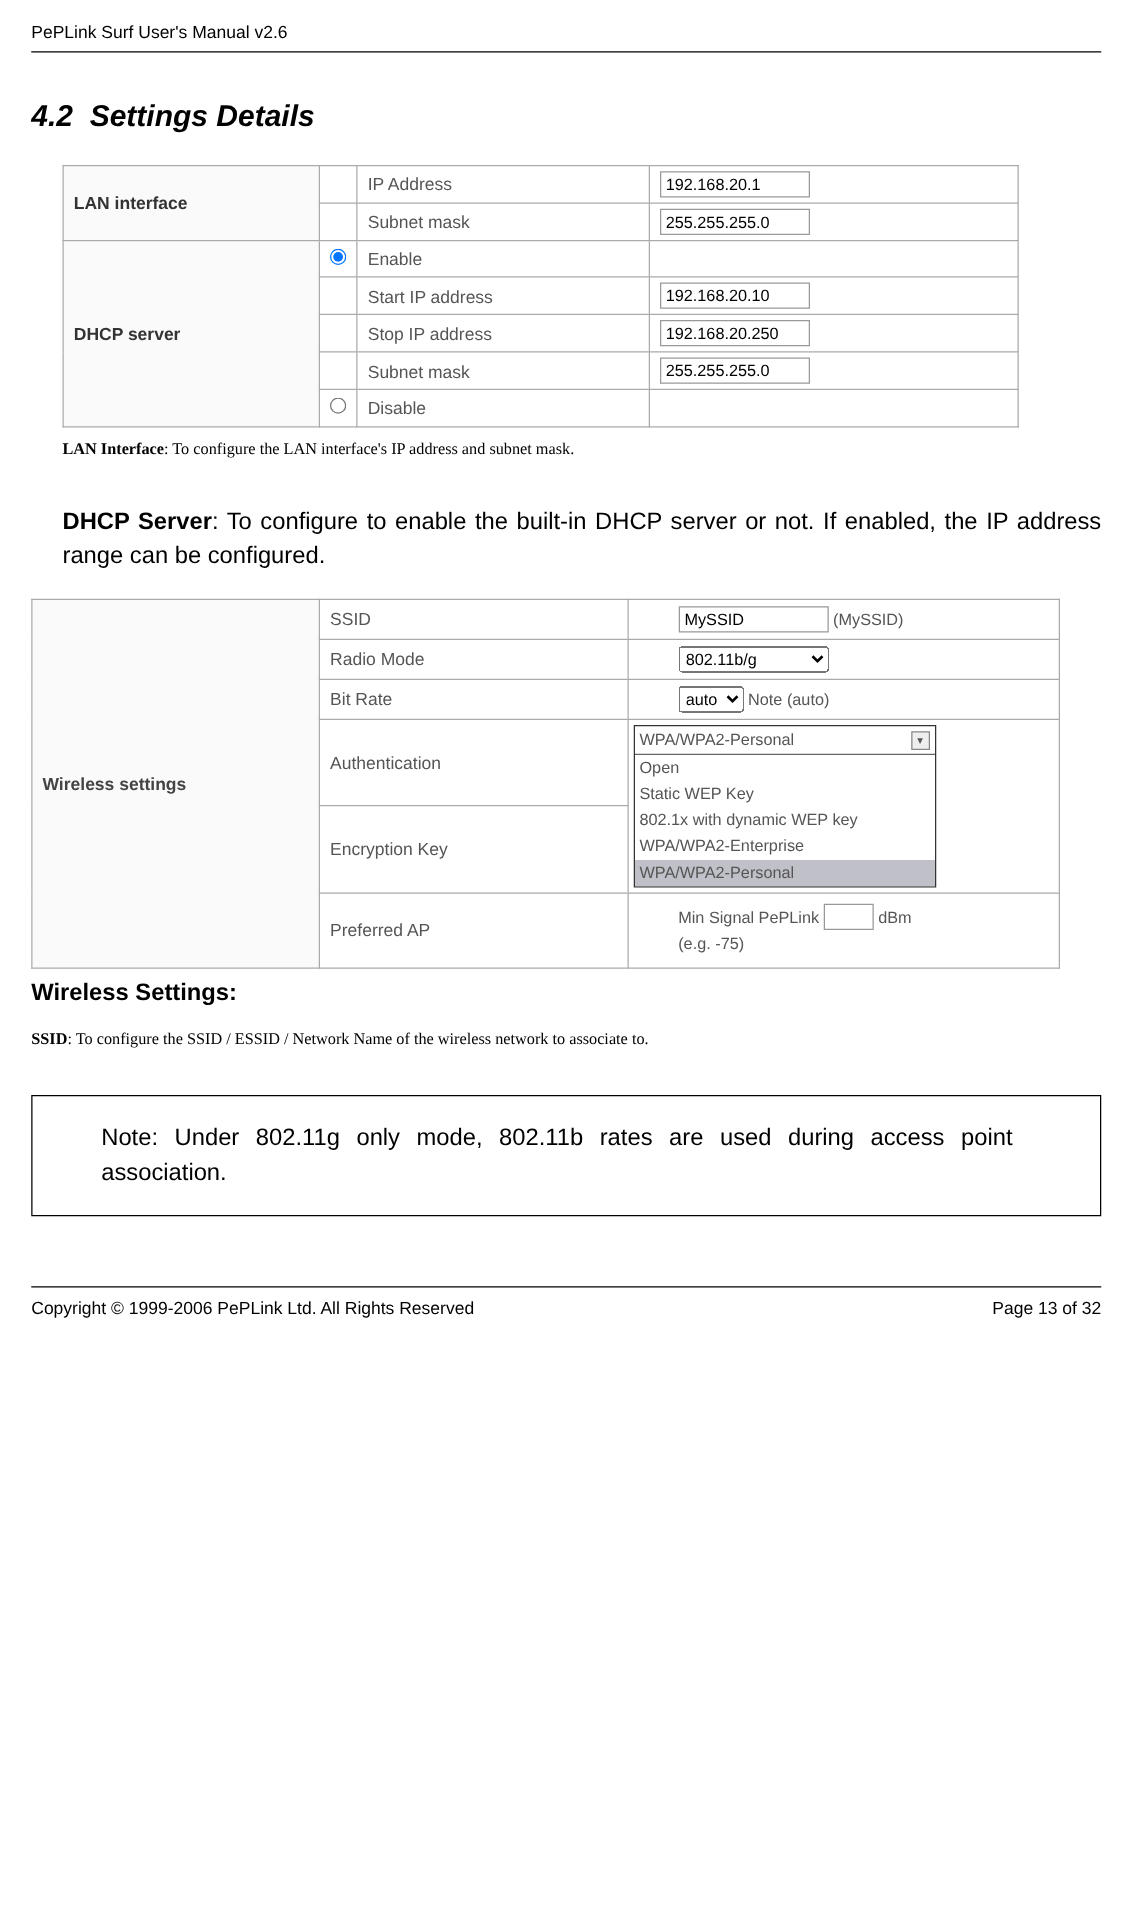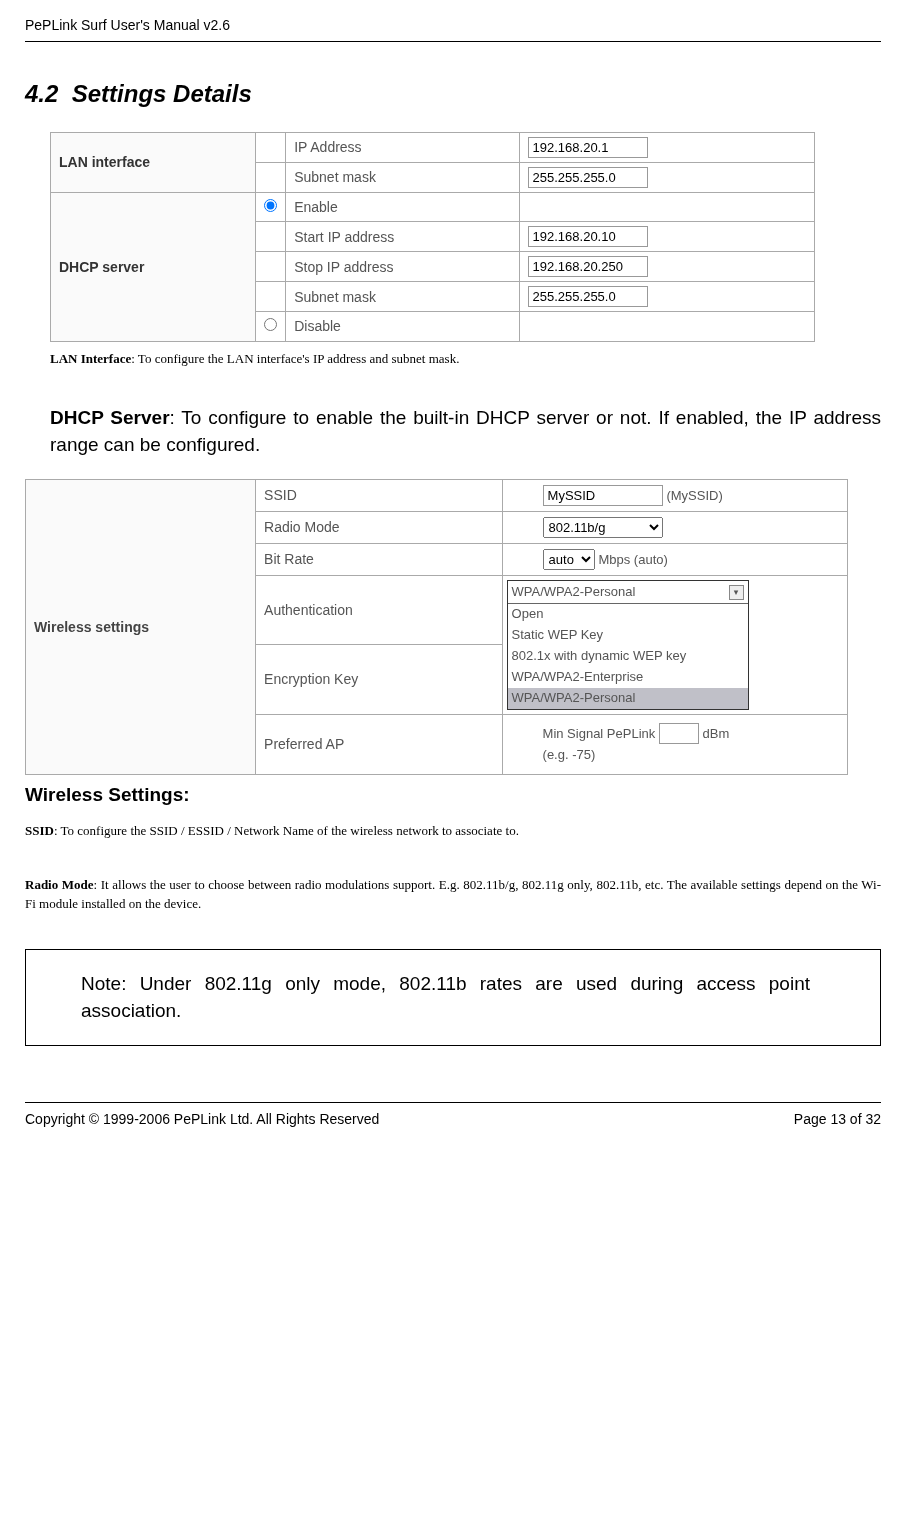--- a/index.html
+++ b/index.html
@@ -238,21 +238,21 @@
     <tr>
       <td class="field-label">Radio Mode</td>
       <td class="field-value">
         <select class="select-input" style="width:120px"><option>802.11b/g</option></select>
       </td>
     </tr>
     <tr>
       <td class="field-label">Bit Rate</td>
       <td class="field-value">
         <select class="select-input small-sel"><option>auto</option></select>
-        <span class="inline-note">Mbps (auto)</span>
+        <span class="inline-note">Note (auto)</span>
       </td>
     </tr>
     <tr>
       <td class="field-label" style="height:46px">Authentication</td>
       <td class="field-value" rowspan="2" style="vertical-align:top;padding:4px 4px">
         <div class="dropdown-open">
           <div class="dd-selected">
             <span>WPA/WPA2-Personal</span>
             <span class="dd-arrow">▾</span>
           </div>
@@ -280,23 +280,20 @@
     </tr>
   </tbody>
     </table>
 
   <div class="subheading" style="margin-left:-25px">Wireless Settings:</div>
 
   <p class="para" style="margin-left:-25px">
     <b>SSID</b><span>: To configure the SSID / ESSID / Network Name of the wireless network to associate to.</span>
   </p>
 
-  <p class="para" style="margin-left:-25px;text-align:justify">
-    <b>Radio Mode</b><span>: It allows the user to choose between radio modulations support. E.g. 802.11b/g, 802.11g only, 802.11b, etc.   The available settings depend on the Wi-Fi module installed on the device.</span>
-  </p>
 
   <div class="note-box" style="margin-left:-25px">
     <p>Note: Under 802.11g only mode, 802.11b rates are used during access point association.</p>
   </div>
 
 </div>
 
 <div class="doc-footer">
   <span>Copyright © 1999-2006 PePLink Ltd. All Rights Reserved</span>
   <span>Page 13 of 32</span>

